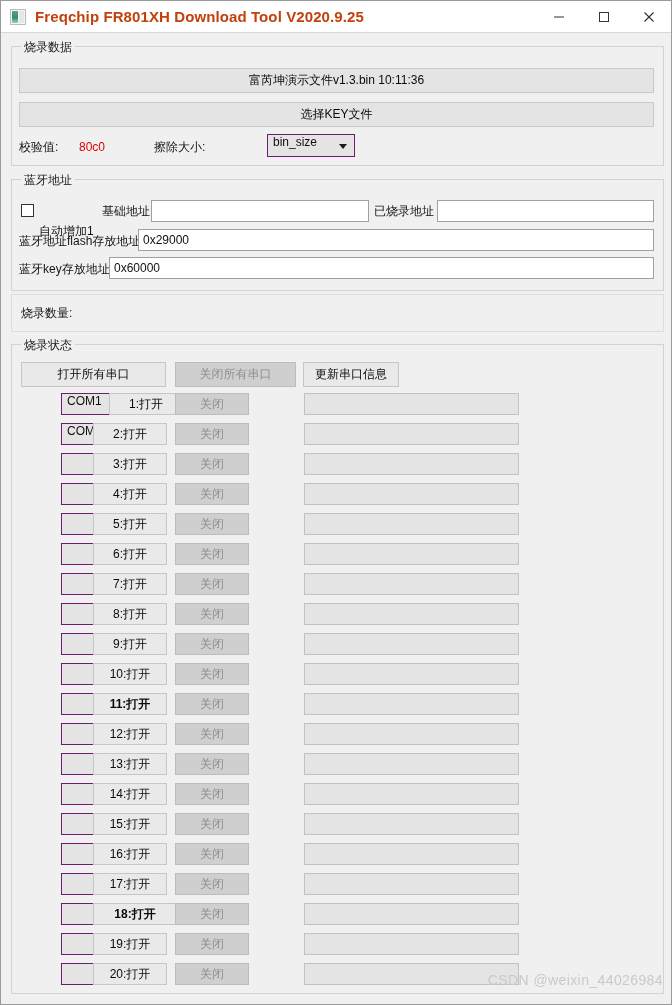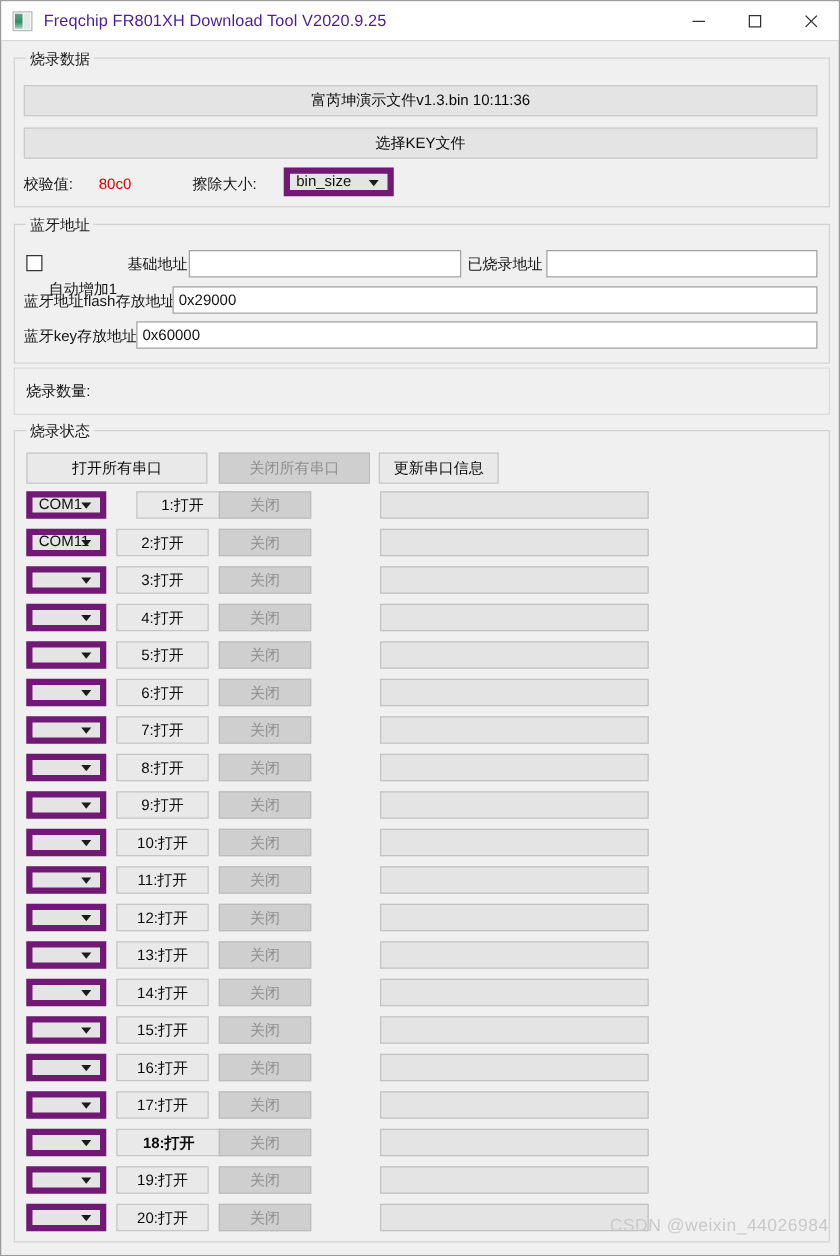--- a/index.html
+++ b/index.html
@@ -53,24 +53,25 @@
     background: linear-gradient(180deg, #5aa486 0%, #2f8f63 55%, #9fd3bb 100%);
   }
   .app-icon::after {
     content: "";
     position: absolute;
     left: 8px; top: 1px;
     width: 5px; height: 12px;
     background: #e4e7e6;
   }
   .title-text {
-    font-size: 13px;
-    color: #4c1d95;
+    font-size: 15px;
+    color: #c2410c;
     letter-spacing: 0.1px;
     white-space: nowrap;
+    font-weight: bold;
   }
   .win-buttons {
     position: absolute;
     right: 0; top: 0;
     height: 31px;
     display: flex;
   }
   .win-btn {
     width: 45px;
     height: 31px;
@@ -153,27 +154,28 @@
     color: #141414;
     white-space: nowrap;
     line-height: 1;
   }
   .lbl.red { color: #e00000; }
 
   .combo {
     box-sizing: border-box;
     position: absolute;
     background: #e4e4e4;
-    border: 5px solid #701a75;
+    border: 1px solid #701a75;
     font-size: 12px;
     color: #101010;
     display: flex;
-    align-items: flex-end;
+    align-items: flex-start;
     padding-left: 5px;
     white-space: nowrap;
+    margin-left: 40px;
   }
   .combo .arrow {
     position: absolute;
     right: 7px;
     top: 50%;
     width: 0; height: 0;
     margin-top: -2px;
     border-left: 4px solid transparent;
     border-right: 4px solid transparent;
     border-top: 5px solid #1b1b1b;
@@ -340,21 +342,21 @@
         <span></span>
         <span class="arrow"></span>
       </div>
       <div class="btn plain" style="left: 92px; top: 662px; width: 74px; height: 22px;">10:打开</div>
       <div class="btn disabled" style="left: 174px; top: 662px; width: 74px; height: 22px;">关闭</div>
       <div class="status-box" style="left: 303px; top: 662px; width: 215px; height: 22px;"></div>
       <div class="combo" style="left: 20px; top: 692px; width: 64px; height: 22px;">
         <span></span>
         <span class="arrow"></span>
       </div>
-      <div class="btn plain" style="left: 92px; top: 692px; width: 74px; height: 22px;">11:打开</div>
+      <div class="btn plain" style="left: 92px; top: 692px; width: 74px; height: 22px; font-weight: bold;">11:打开</div>
       <div class="btn disabled" style="left: 174px; top: 692px; width: 74px; height: 22px;">关闭</div>
       <div class="status-box" style="left: 303px; top: 692px; width: 215px; height: 22px;"></div>
       <div class="combo" style="left: 20px; top: 722px; width: 64px; height: 22px;">
         <span></span>
         <span class="arrow"></span>
       </div>
       <div class="btn plain" style="left: 92px; top: 722px; width: 74px; height: 22px;">12:打开</div>
       <div class="btn disabled" style="left: 174px; top: 722px; width: 74px; height: 22px;">关闭</div>
       <div class="status-box" style="left: 303px; top: 722px; width: 215px; height: 22px;"></div>
       <div class="combo" style="left: 20px; top: 752px; width: 64px; height: 22px;">

